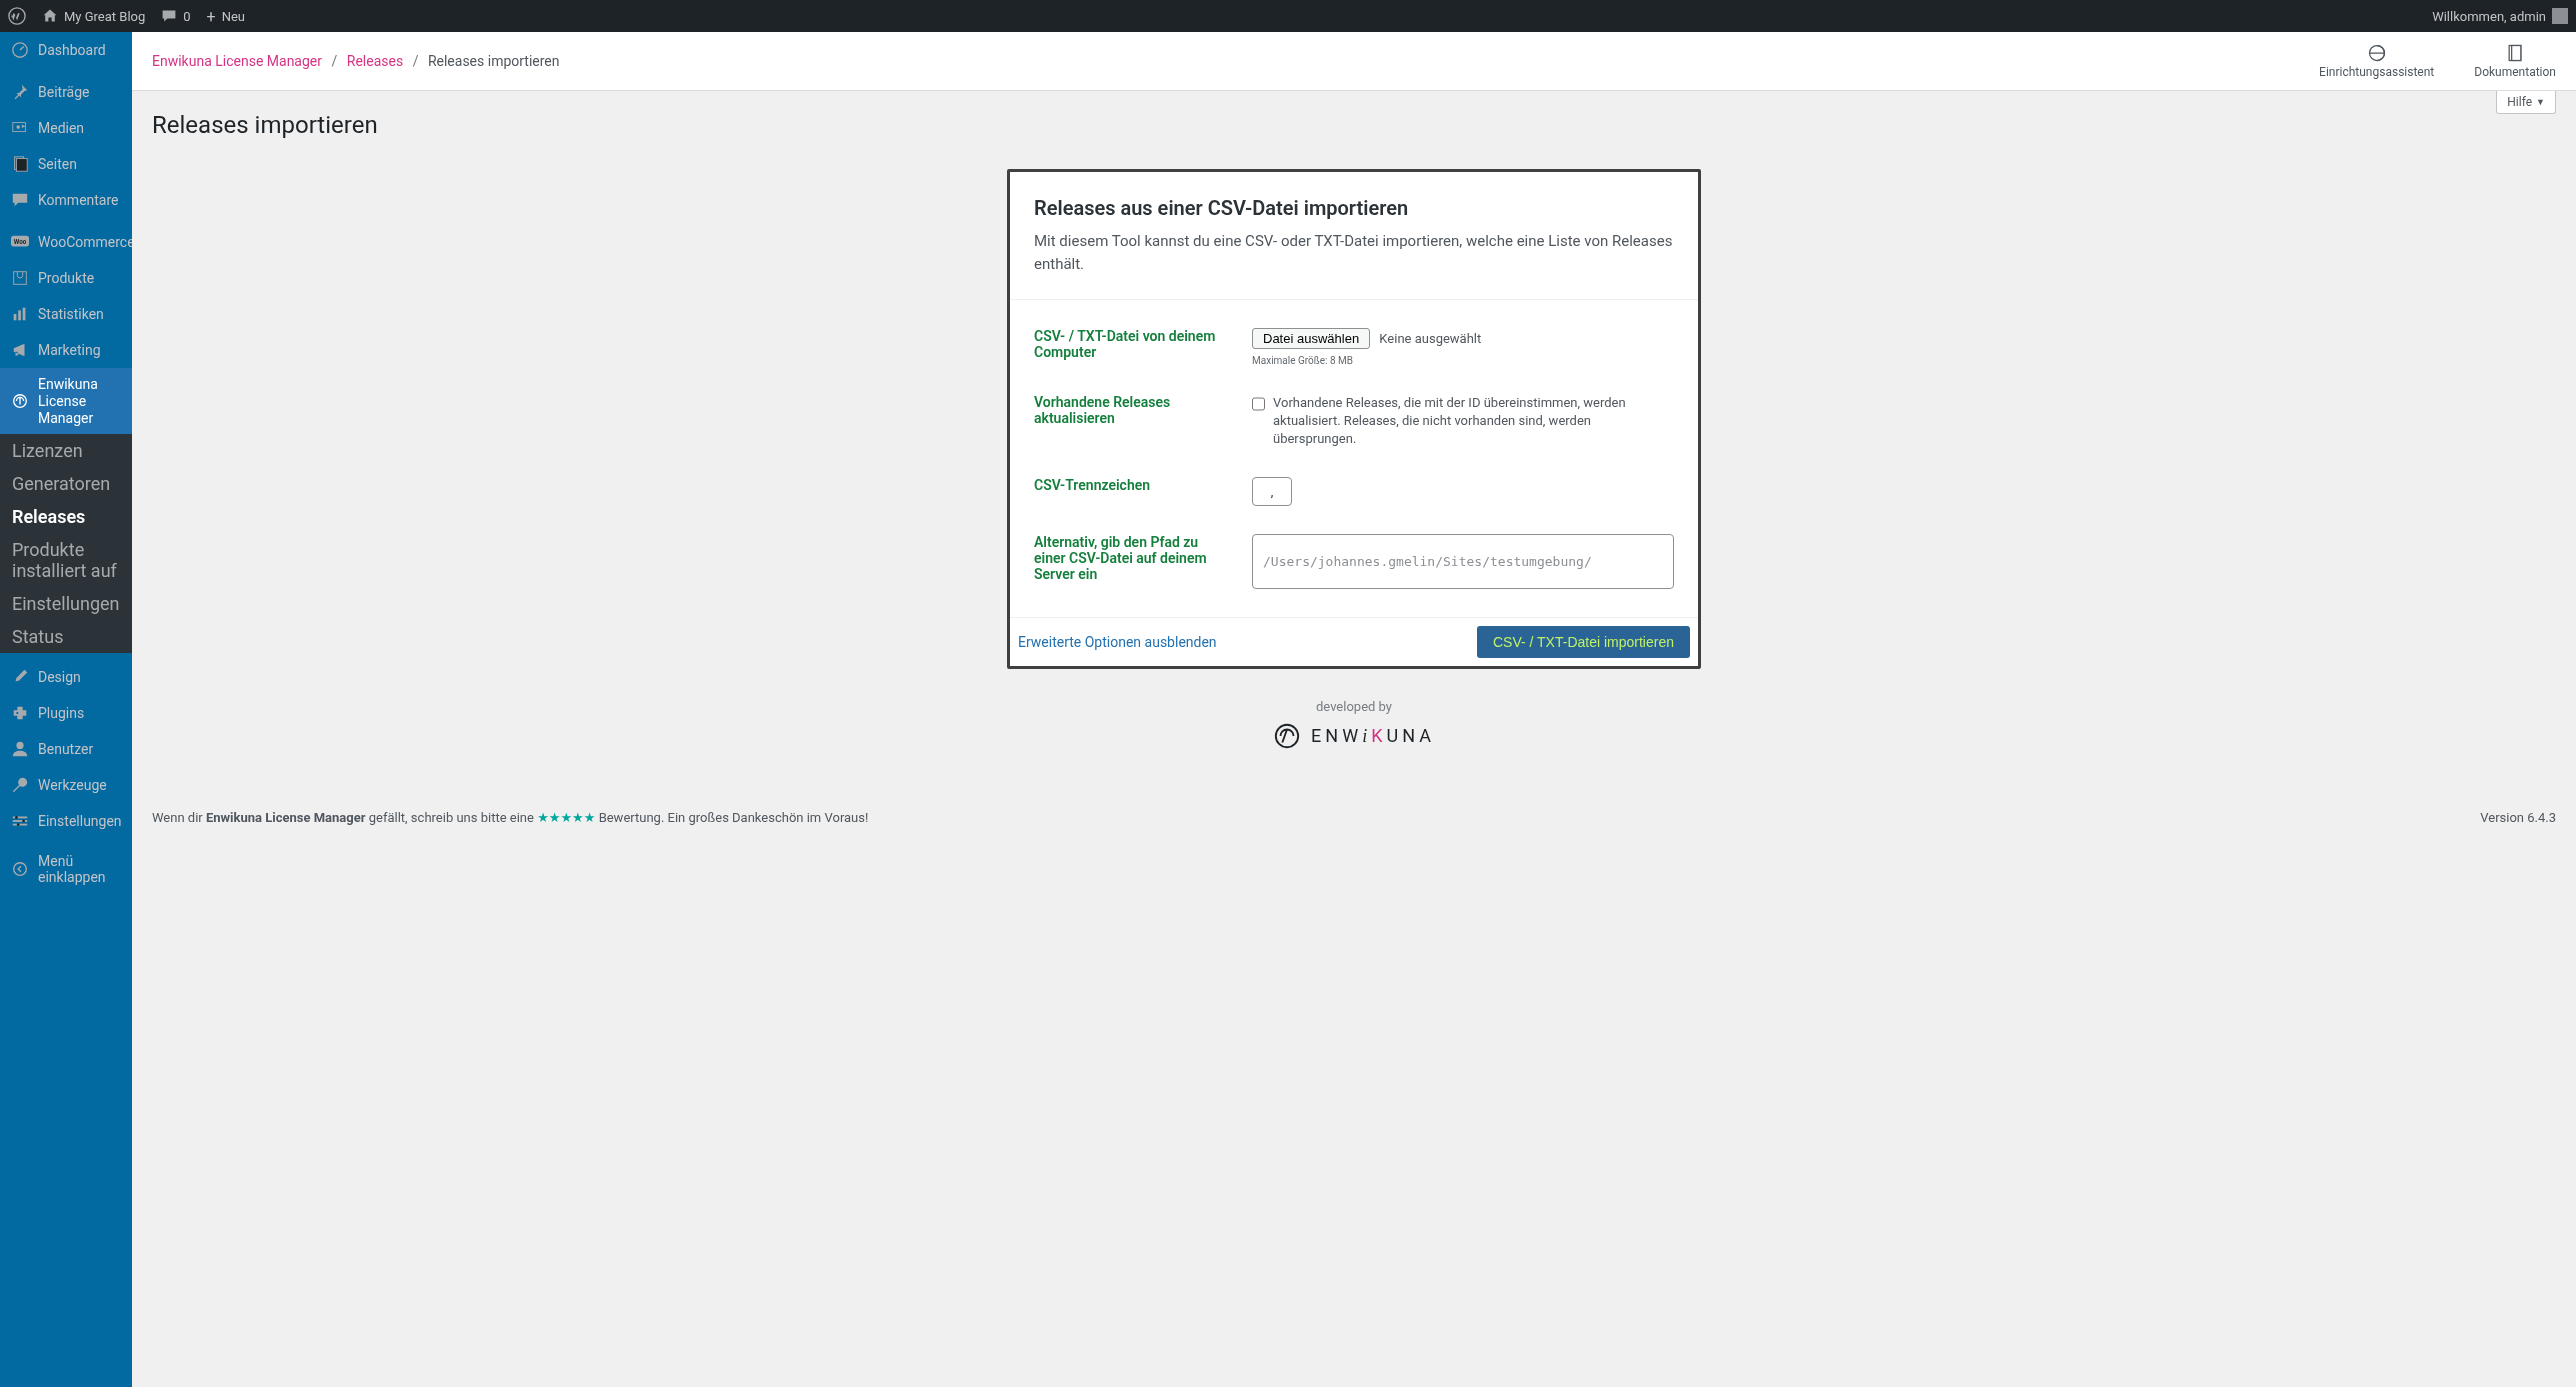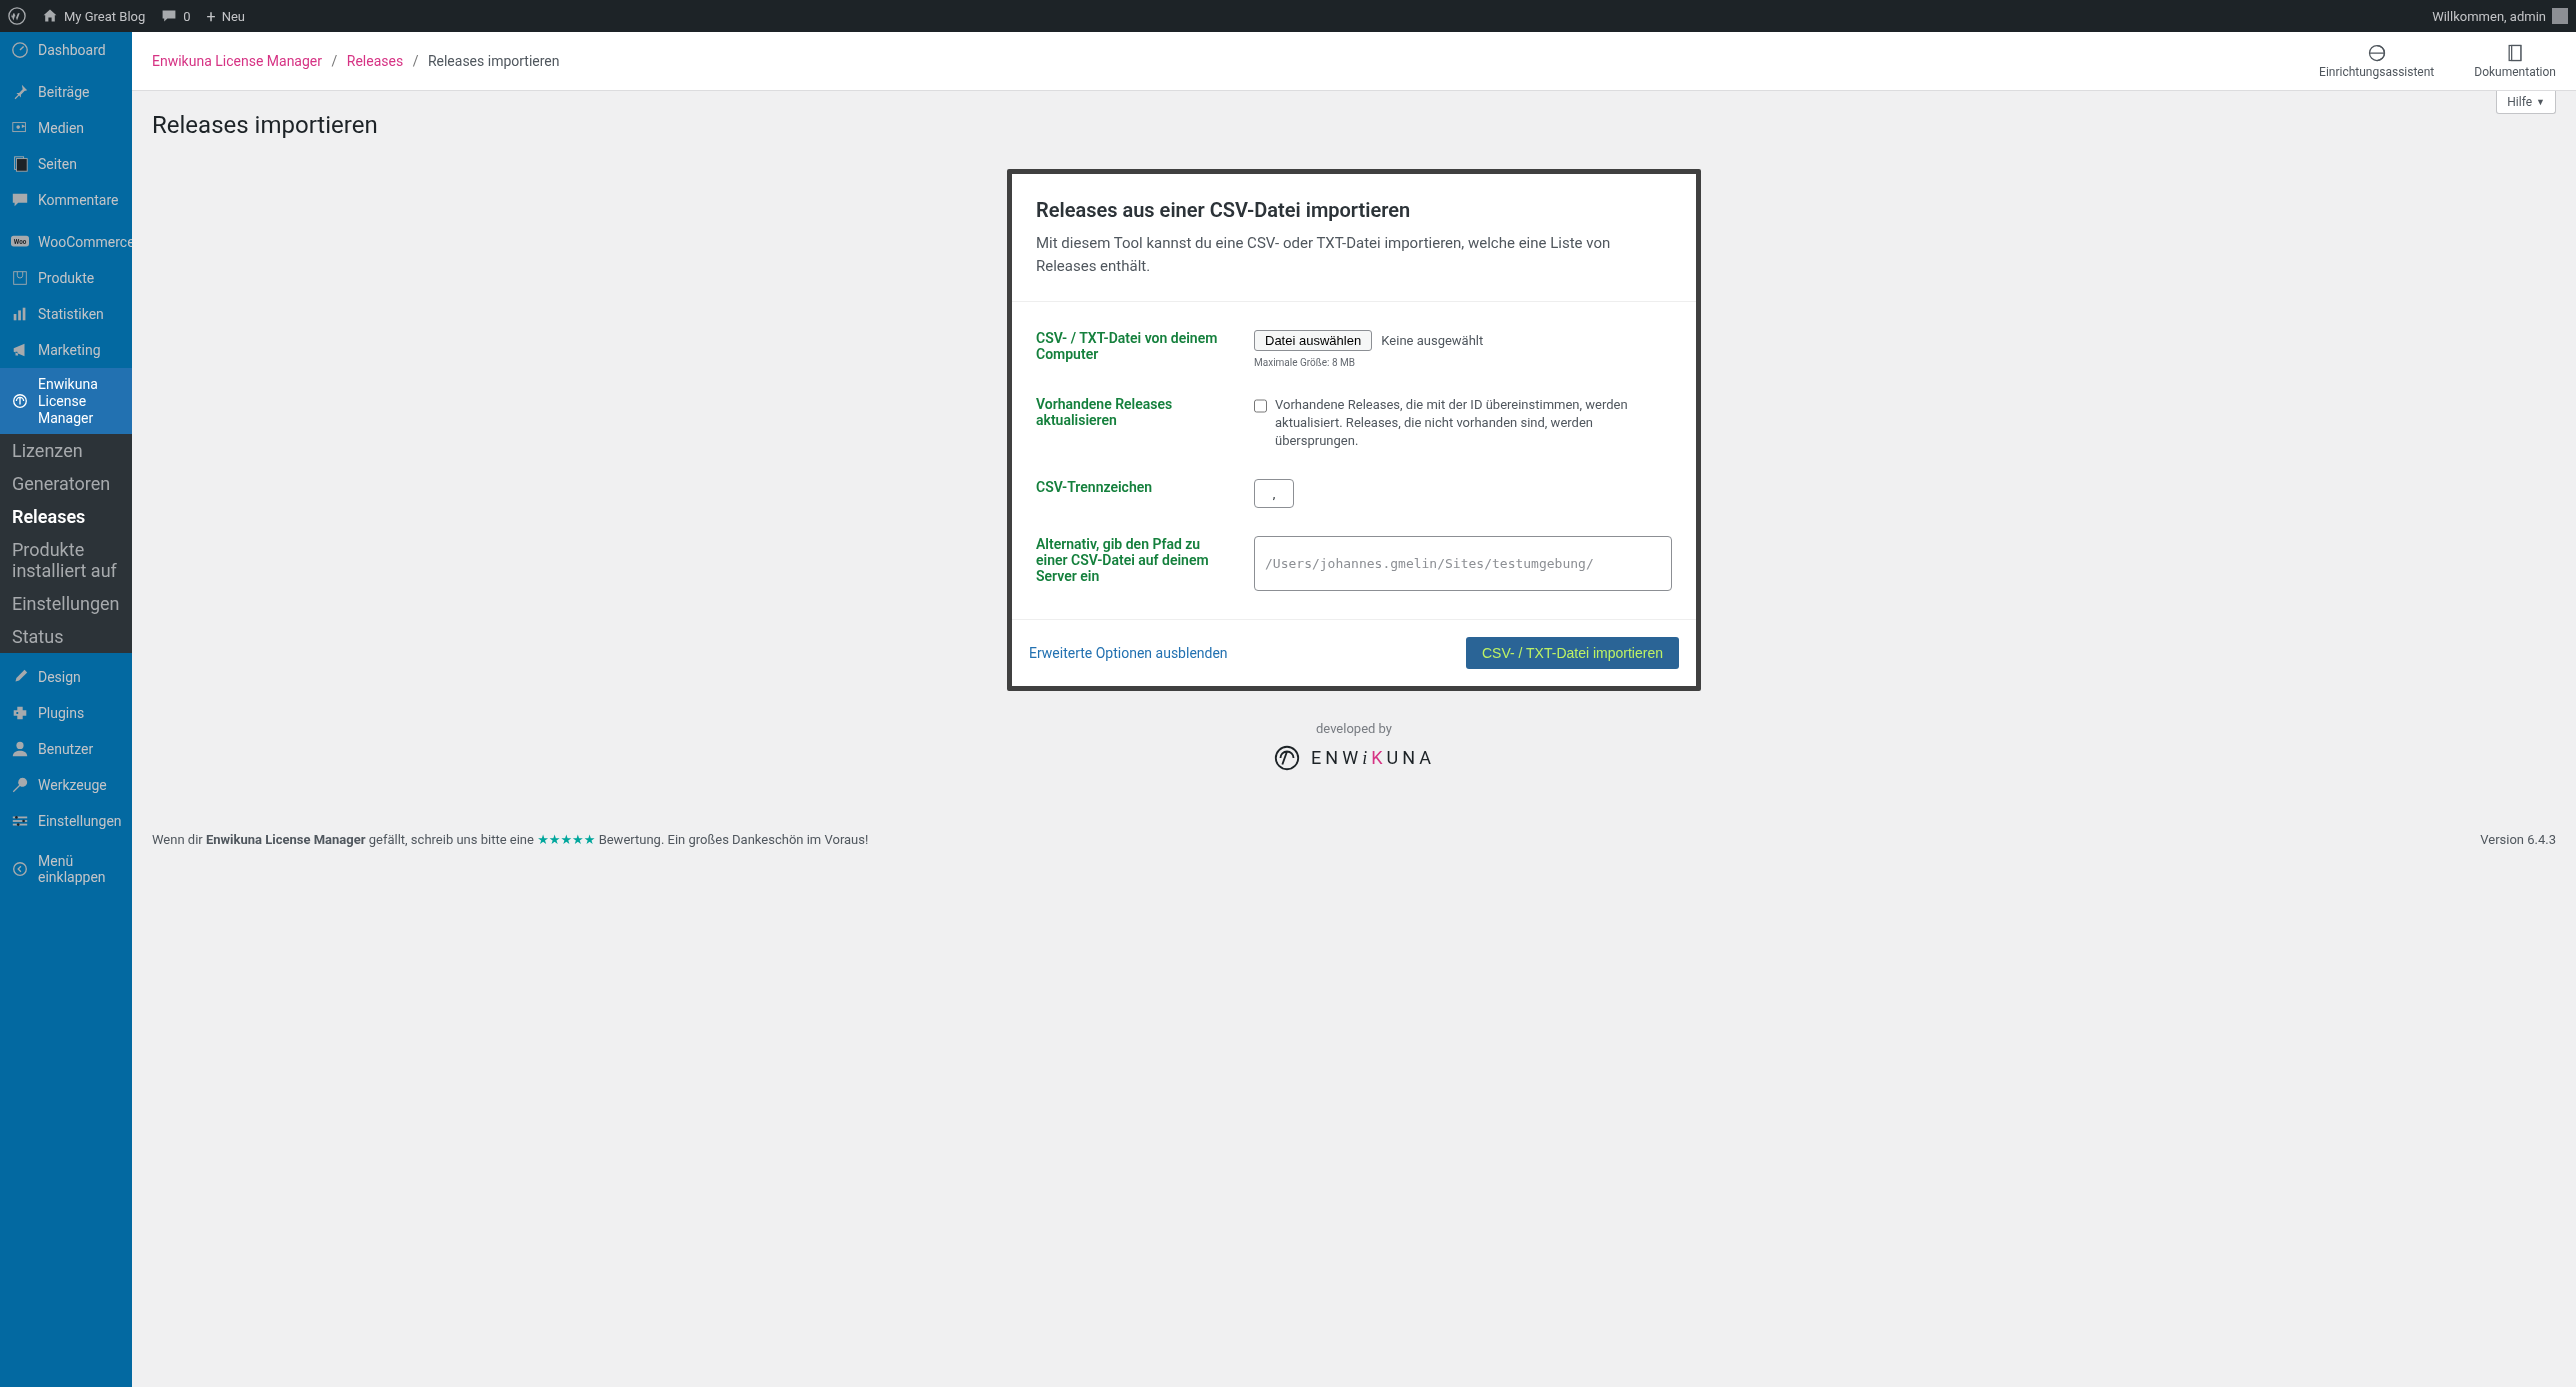--- a/index.html
+++ b/index.html
@@ -31,39 +31,39 @@
 .crumbs .current { color: #50575e; }
 .toplinks { display: flex; gap: 40px; }
 .toplink { text-align: center; font-size: 12px; color: #50575e; cursor: pointer; }
 .toplink-icon { display: block; margin: 0 auto 2px; }
 
 .help-tab { position: absolute; right: 20px; top: 59px; background: #fff; border: 1px solid #c3c4c7; border-top: none; padding: 4px 10px; font-size: 12px; cursor: pointer; color: #50575e; border-radius: 0 0 3px 3px; display: flex; align-items: center; gap: 4px; }
 
 .page-body { padding: 20px; }
 .page-title { font-size: 24px; font-weight: 400; color: #1d2327; margin-bottom: 20px; }
 
-.card { background: #fff; max-width: 694px; margin: 30px auto 0; border: 5px solid #404040; border-radius: 2px; }
+.card { background: #fff; max-width: 694px; margin: 30px auto 0; border: 3px solid #404040; border-radius: 2px; }
 .card-header { padding: 24px; border-bottom: 1px solid #eee; }
 .card-title { font-size: 20px; font-weight: 600; color: #2c3338; margin-bottom: 10px; }
 .card-desc { font-size: 15px; color: #50575e; line-height: 1.5; }
 .card-body { padding: 14px 24px; }
 
 .form-row { display: flex; padding: 14px 0; gap: 20px; align-items: flex-start; }
 .form-label { width: 198px; font-weight: 600; font-size: 14px; color: #15803d; flex-shrink: 0; }
 .form-control { flex: 1; font-size: 13px; color: #50575e; }
 .file-btn { background: #f6f7f7; border: 1px solid #8c8f94; padding: 2px 10px; border-radius: 3px; cursor: pointer; font-size: 13px; }
 .file-status { margin-left: 6px; }
 .form-help { font-size: 10px; color: #646970; margin-top: 6px; }
 .checkbox-row { display: flex; gap: 8px; align-items: flex-start; }
 .checkbox-row input { margin-top: 2px; width: 16px; height: 16px; }
 .text-input { border: 1px solid #8c8f94; border-radius: 4px; padding: 6px 10px; font-size: 13px; width: 100%; color: #2c3338; font-family: monospace; }
 .text-input.small { width: 40px; text-align: center; font-family: inherit; }
 .text-input::placeholder { color: #8c8f94; }
 
-.card-footer { border-top: 1px solid #eee; padding: 17px; display: flex; justify-content: space-between; align-items: center; }
+.card-footer { border-top: 1px solid #eee; padding: 8px; display: flex; justify-content: space-between; align-items: center; }
 .link-blue { color: #2271b1; font-size: 14px; cursor: pointer; }
 .btn-primary { background: #2a6496; color: #bef264; border: none; padding: 8px 16px; border-radius: 3px; font-size: 14px; cursor: pointer; }
 
 .credit { text-align: center; margin: 30px 0; color: #787c82; font-size: 13px; }
 .credit-logo { margin-top: 8px; display: flex; align-items: center; justify-content: center; gap: 10px; color: #1d2327; font-size: 18px; letter-spacing: 4px; font-weight: 400; }
 .credit-logo .k { color: #d63384; }
 
 .footer { padding: 10px 20px 20px; color: #50575e; font-size: 13px; display: flex; justify-content: space-between; }
 .footer .stars { color: #00a69c; }
 .footer a { color: #2271b1; text-decoration: none; }

